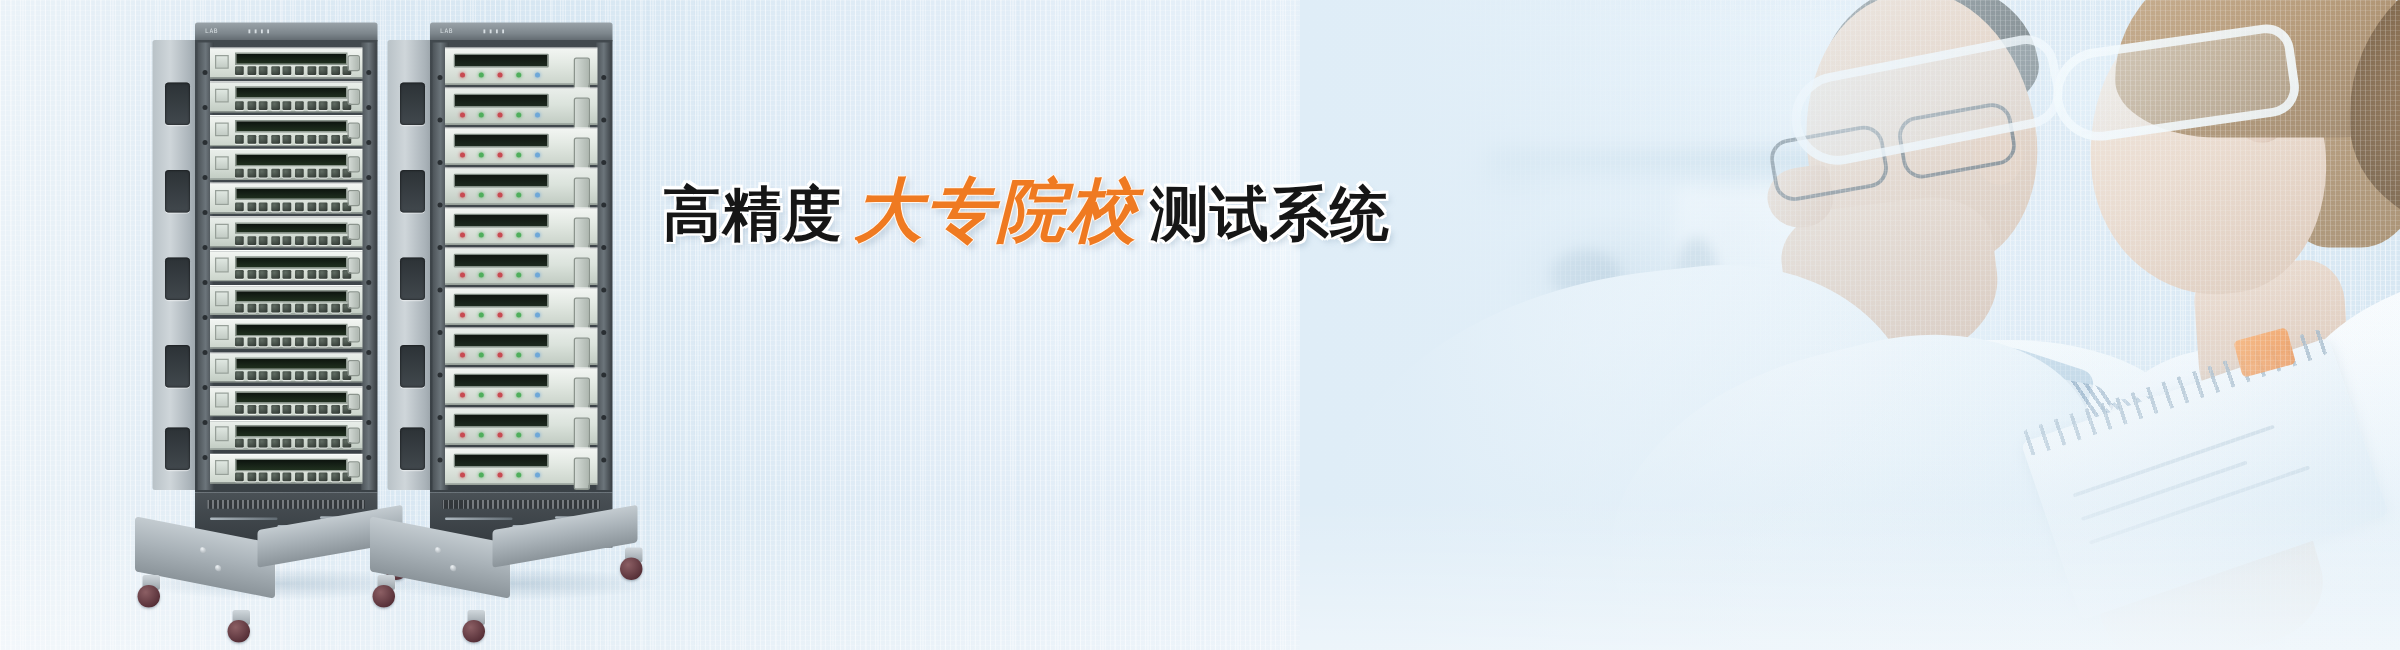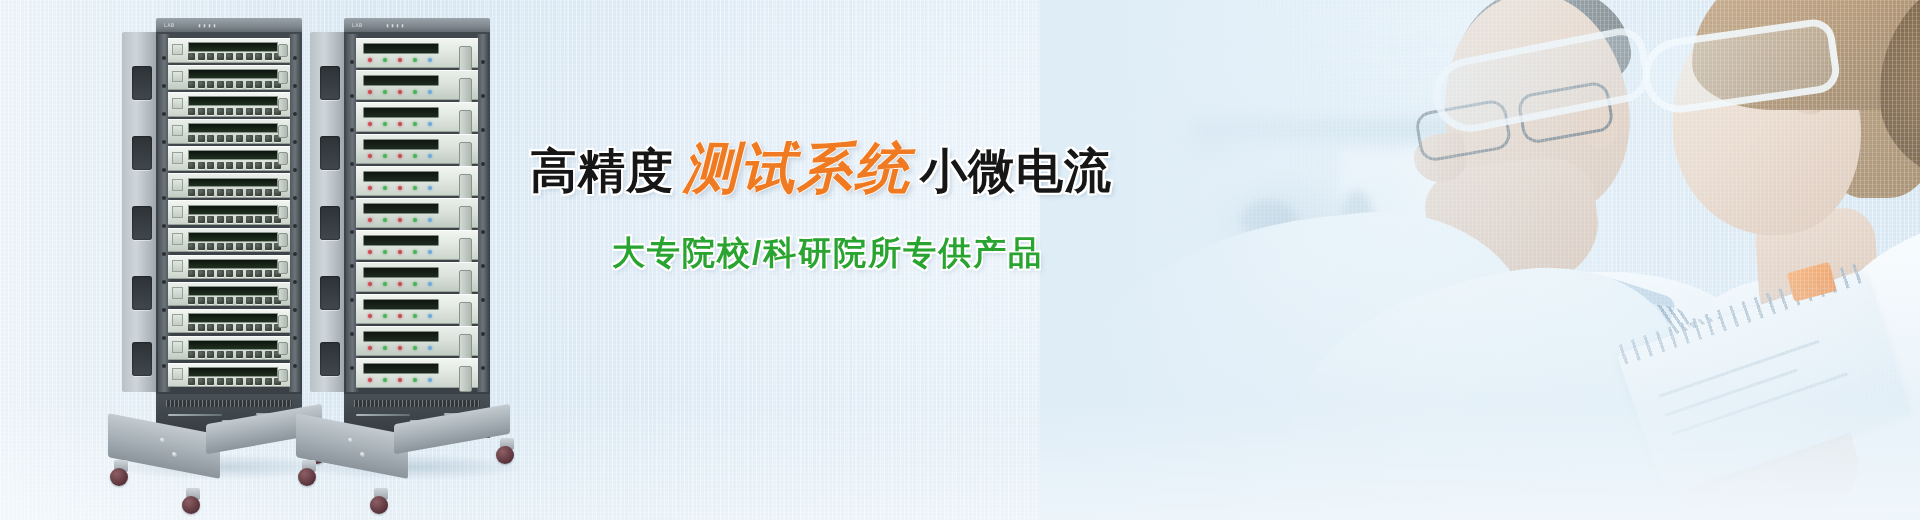--- a/index.html
+++ b/index.html
@@ -947,19 +947,18 @@
       <div class="caster-arm" style="left:64px; top:470px;"></div>
       <div class="caster" style="left:60px; top:478px;"></div>
       <div class="caster-arm" style="left:190px; top:420px;"></div>
       <div class="caster" style="left:186px; top:428px;"></div>
     </div>
   </div>
 
   <div class="copy">
     <div class="title-row">
       <span class="t-black">高精度</span>
-      <span class="t-orange">测试系统</span>
-      <span class="t-black">小微电流</span>
+      <span class="t-orange">大专院校</span>
+      <span class="t-black">测试系统</span>
     </div>
-    <div class="t-green">大专院校/科研院所专供产品</div>
   </div>
 
 </div>
 
 </body></html>

